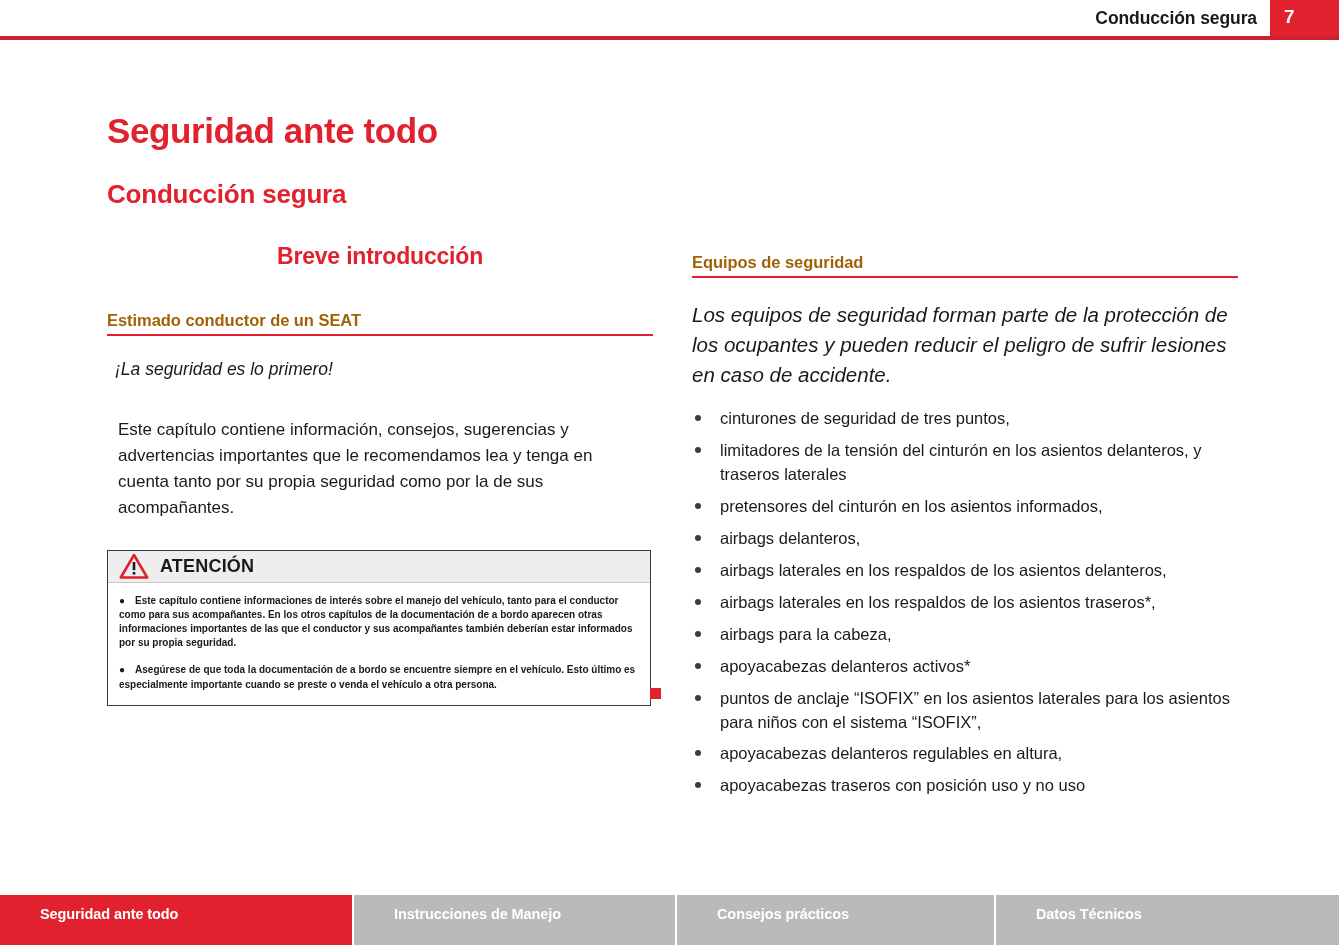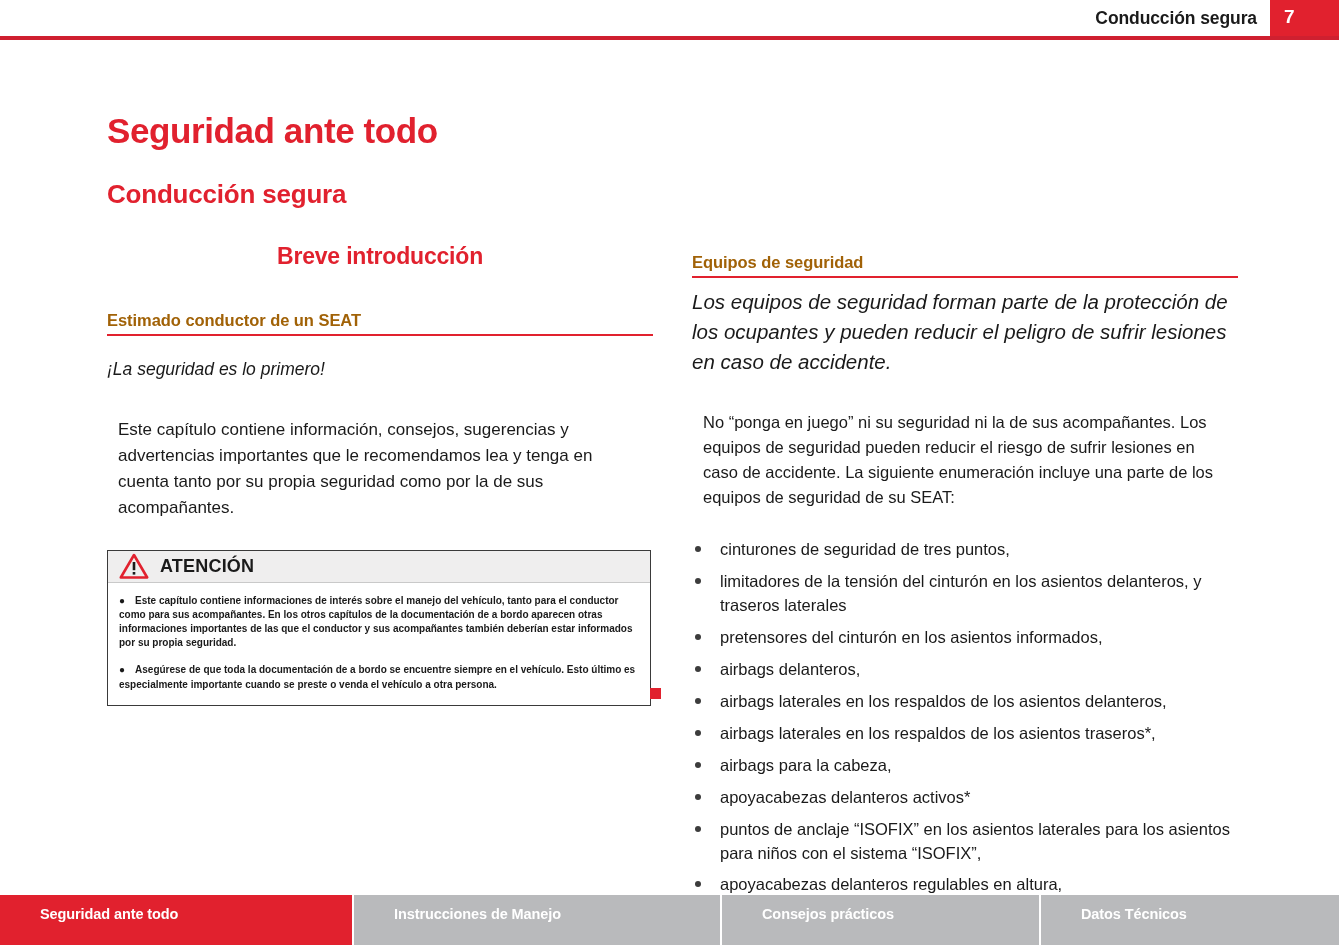--- a/index.html
+++ b/index.html
@@ -124,24 +124,24 @@
   .h4-wrap-right { padding-top: 10px; }
 
   
   .lead-italic {
     font-size: 17.5px;
     font-style: italic;
     color: #1a1a1a;
     margin: 0;
     line-height: 1.45;
   }
-  .lead-italic.small { padding-top: 21px; }
+  .lead-italic.small { padding-top: 21px; margin-left: 8px; }
   .lead-italic.big {
     font-size: 20.5px;
-    padding-top: 9px;
+    padding-top: 22px;
     line-height: 1.45;
   }
   .body-para {
     font-size: 17px;
     color: #1a1a1a;
     margin: 11px;
     line-height: 1.53;
   }
   .body-para.gap { padding-top: 23px; }
   .body-para.gap-r { padding-top: 23px; font-size: 16.5px; line-height: 1.5; }
@@ -236,21 +236,21 @@
     align-items: flex-start;
     padding-top: 11px;
     padding-left: 40px;
     font-size: 14.5px;
     font-weight: bold;
     color: #ffffff;
     letter-spacing: -0.1px;
   }
   .footer-tab.active { background: #e1212e; width: 352px; }
   .footer-tab.inactive { background: #b9babc; border-left: 2px solid #ffffff; }
-  .ft-2 { width: 368px; }
+  .ft-2 { width: 323px; }
   .ft-3 { width: 319px; }
   .ft-4 { flex: 1; }
 </style>
 </head>
 <body>
 
 <div class="page-header">
   <div class="header-title">Conducción segura</div>
   <div class="header-page-block">
     <div class="header-page-number">7</div>
@@ -290,21 +290,20 @@
       <div class="end-marker-square"></div>
     </div>
   </div>
 
   <div class="col-right">
     <div class="h4-wrap-right" style="padding-top:213px;">
       <h4 class="title-h4">Equipos de seguridad</h4>
     </div>
 
     <p class="lead-italic big">Los equipos de seguridad forman parte de la protección de los ocupantes y pueden reducir el peligro de sufrir lesiones en caso de accidente.</p>
-    <p class="body-para gap-r">No “ponga en juego” ni su seguridad ni la de sus acompañantes. Los equipos de seguridad pueden reducir el riesgo de sufrir lesiones en caso de accidente. La siguiente enumeración incluye una parte de los equipos de seguridad de su SEAT:</p>
 
     <ul class="bullet-list">
       <li><span class="dot"></span><span>cinturones de seguridad de tres puntos,</span></li>
       <li>
           <span class="dot"></span>
           <span class="txt">limitadores de la tensión del cinturón en los asientos delanteros, y traseros laterales</span>
         </li>
       <li><span class="dot"></span><span>pretensores del cinturón en los asientos informados,</span></li>
       <li><span class="dot"></span><span>airbags delanteros,</span></li>
       <li><span class="dot"></span><span>airbags laterales en los respaldos de los asientos delanteros,</span></li>

